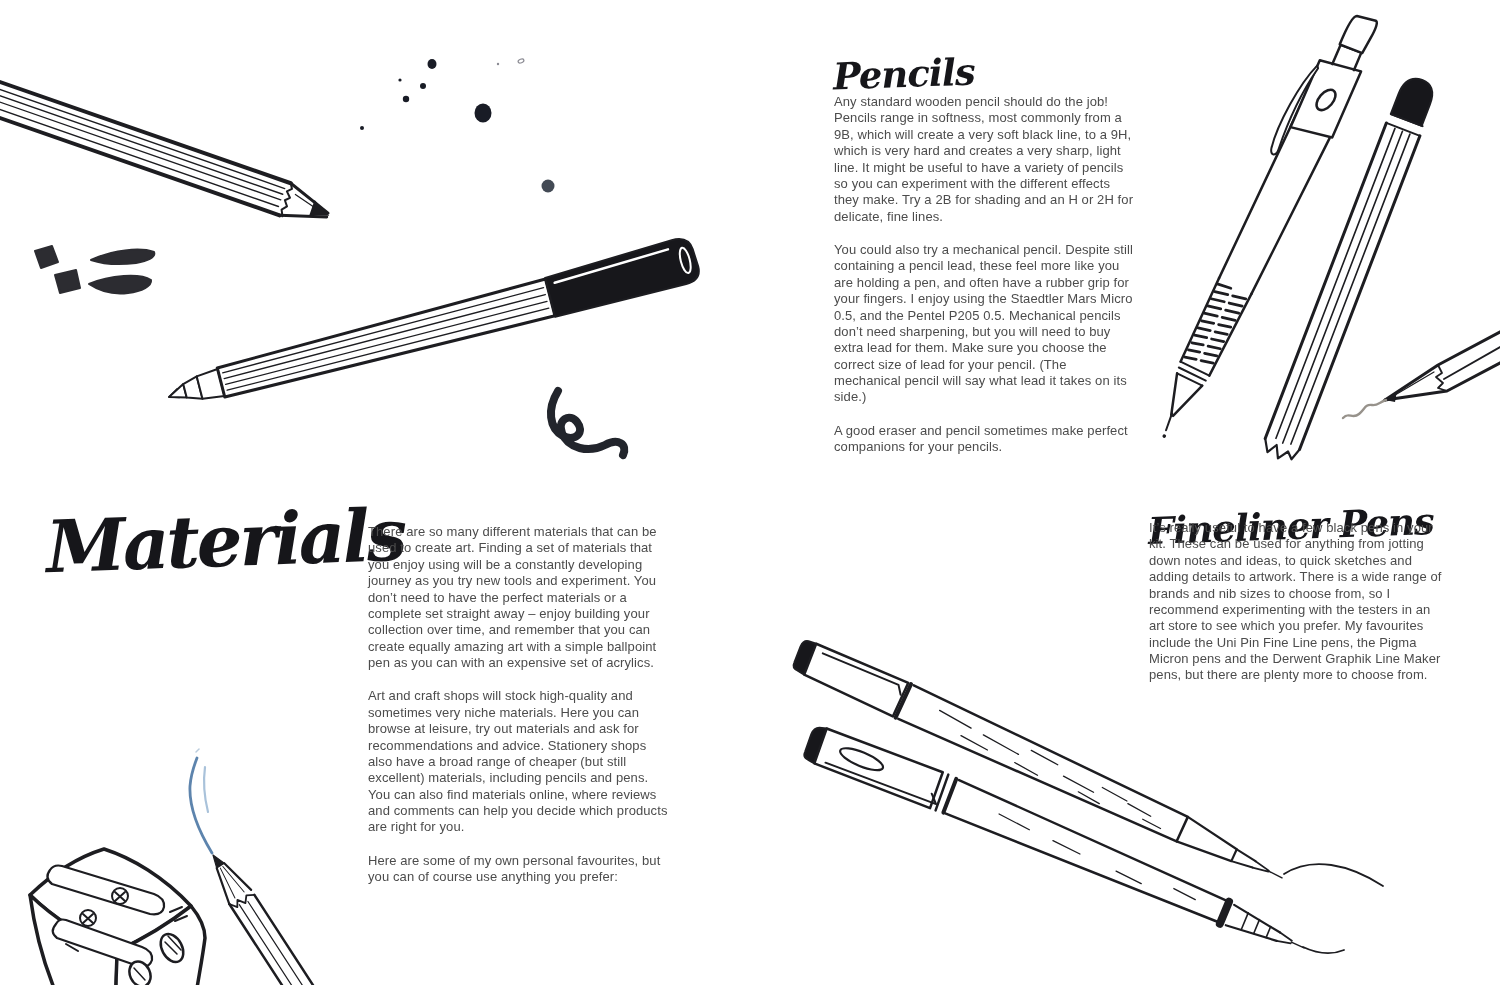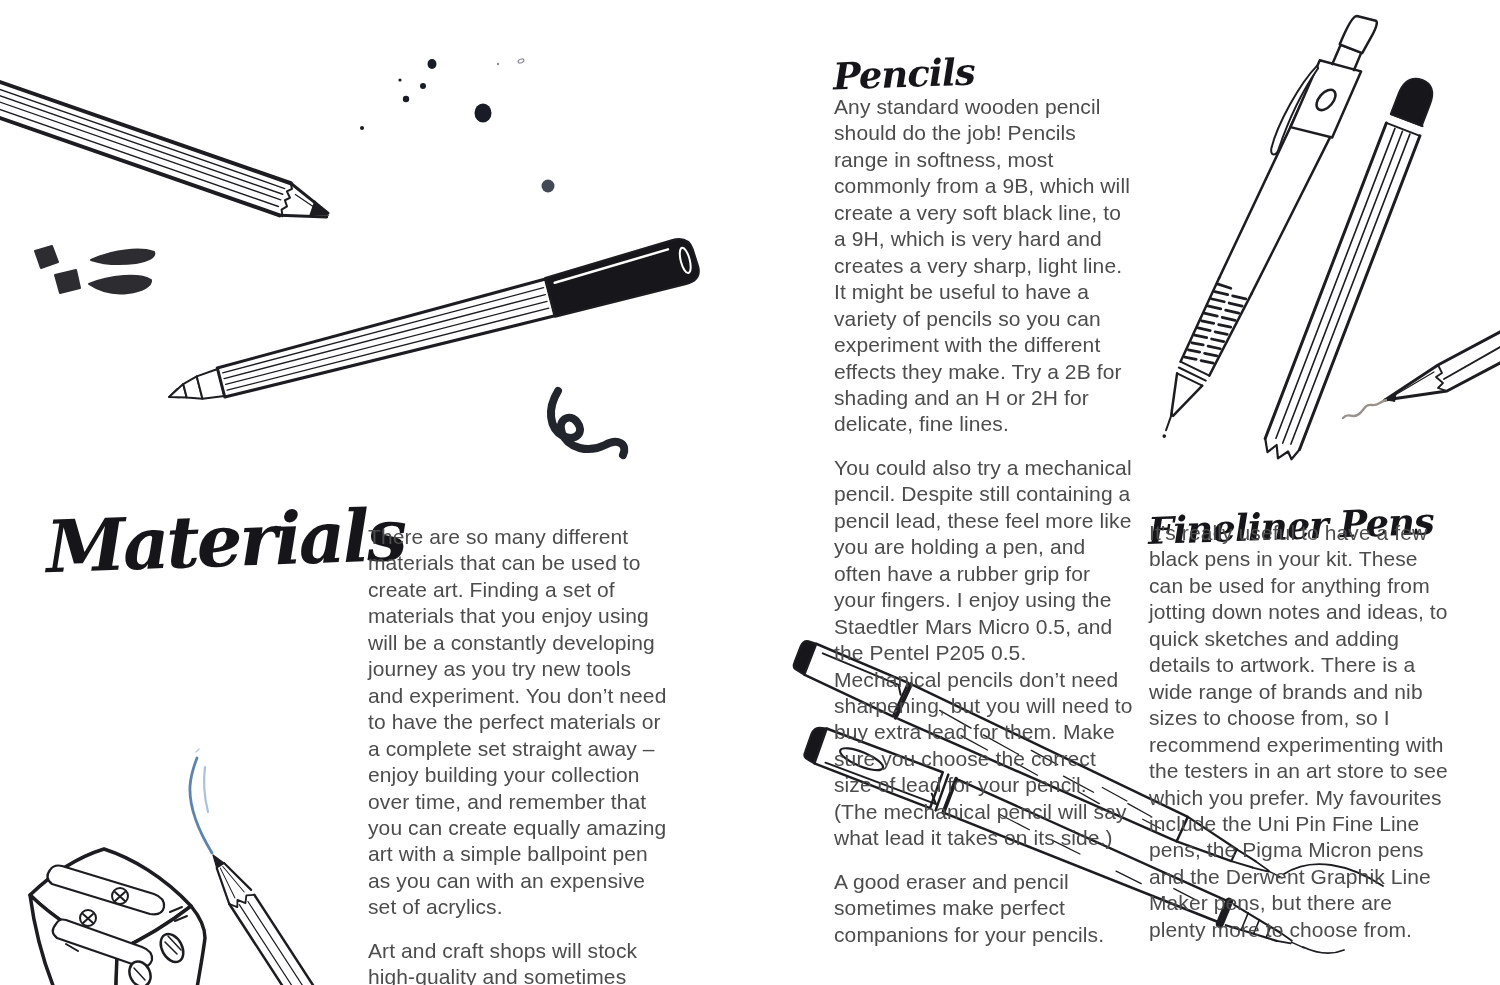--- a/index.html
+++ b/index.html
@@ -8,21 +8,21 @@
     width:1500px;height:985px;
     background:#ffffff;
     overflow:hidden;
     font-family:"Liberation Sans", sans-serif;
   }
   .art{position:absolute;left:0;top:0;pointer-events:none;}
   .art path,.art ellipse,.art circle,.art line{vector-effect:none;}
   .textblock{
     position:absolute;
     color:#4c4c4c;
-    font-size:21px;
+    font-size:13px;
     line-height:1.26;
     letter-spacing:0.1px;
   }
   .textblock p{margin:0 0 17px 0;}
   .script-heading{
     position:absolute;
     font-family:"DejaVu Serif", serif;
     font-style:italic;
     font-weight:bold;
     color:#16161a;

